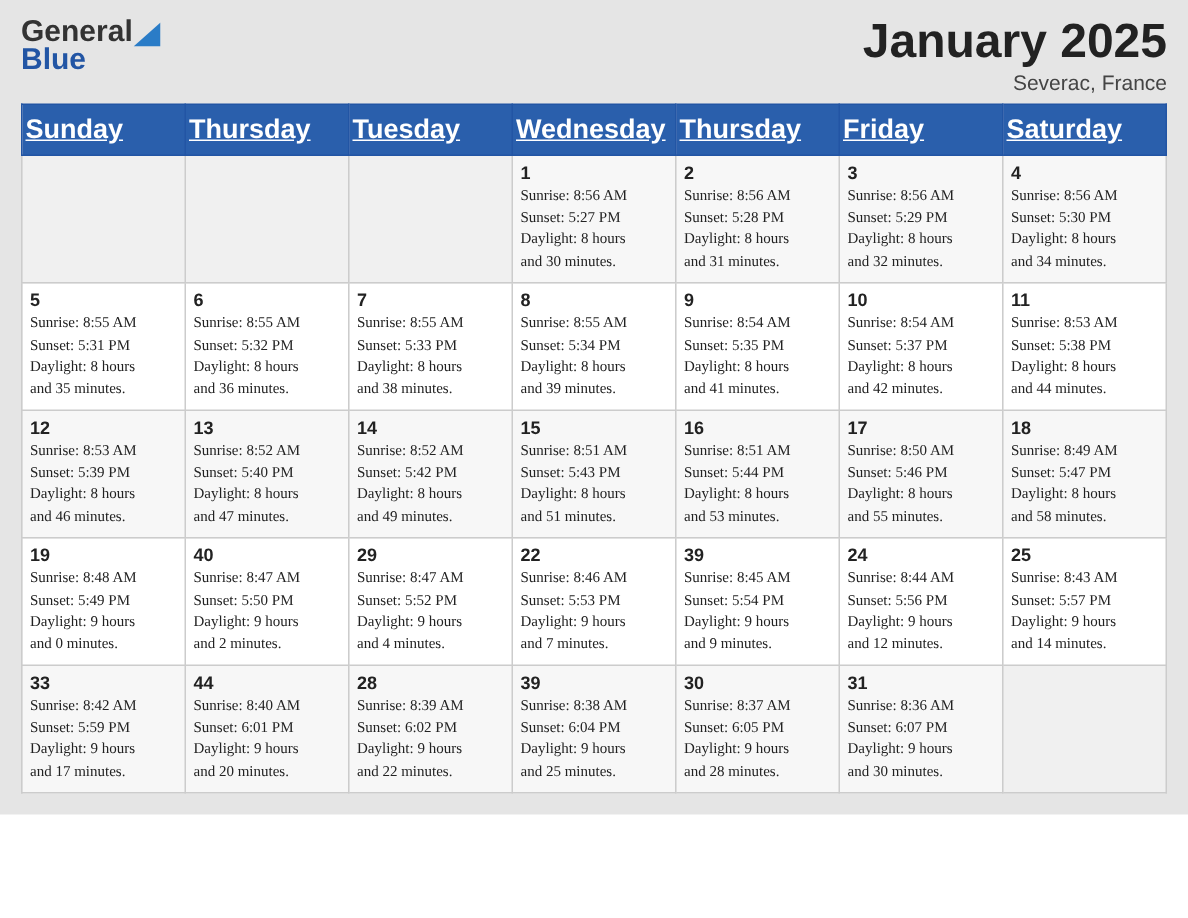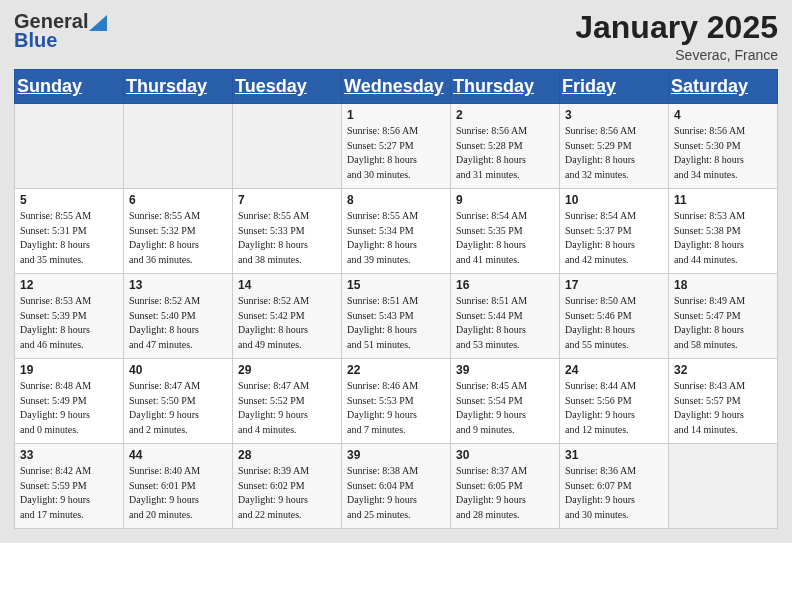--- a/index.html
+++ b/index.html
@@ -220,21 +220,21 @@
           </td>
           <td>
             <span class="day-num">39</span>
             <div class="day-info">Sunrise: 8:45 AM<br>Sunset: 5:54 PM<br>Daylight: 9 hours<br>and 9 minutes.</div>
           </td>
           <td>
             <span class="day-num">24</span>
             <div class="day-info">Sunrise: 8:44 AM<br>Sunset: 5:56 PM<br>Daylight: 9 hours<br>and 12 minutes.</div>
           </td>
           <td>
-            <span class="day-num">32</span>
+            <span class="day-num">25</span>
             <div class="day-info">Sunrise: 8:43 AM<br>Sunset: 5:57 PM<br>Daylight: 9 hours<br>and 14 minutes.</div>
           </td>
         </tr>
         <tr>
           <td>
             <span class="day-num">33</span>
             <div class="day-info">Sunrise: 8:42 AM<br>Sunset: 5:59 PM<br>Daylight: 9 hours<br>and 17 minutes.</div>
           </td>
           <td>
             <span class="day-num">44</span>

